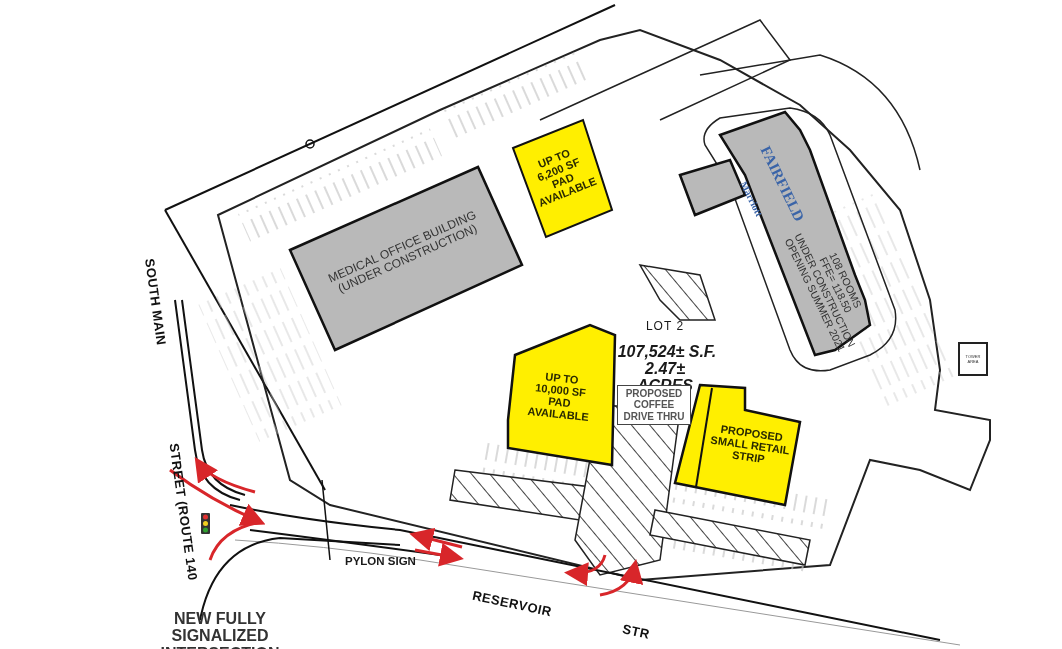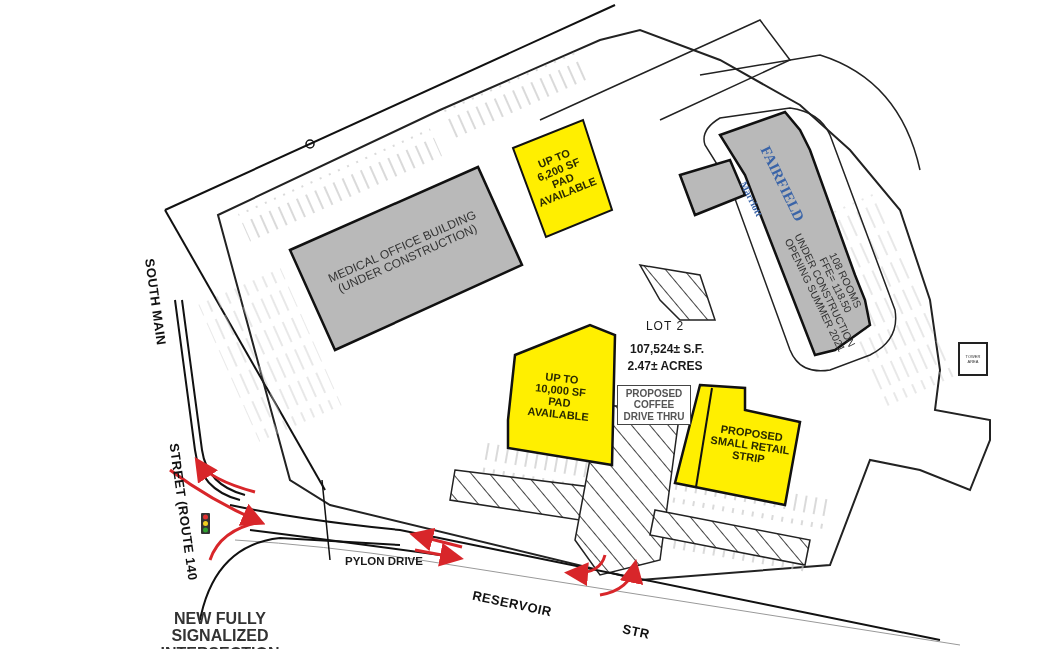--- a/index.html
+++ b/index.html
@@ -4,21 +4,21 @@
 <style>
   html, body { margin: 0; padding: 0; background: #ffffff; }
   body { width: 1062px; height: 649px; position: relative; overflow: hidden;
          font-family: "Liberation Sans", sans-serif; }
   #site { position: absolute; left: 0; top: 0; width: 1062px; height: 649px; }
   .lbl { position: absolute; font-family: "Liberation Sans", sans-serif; color: #1a1a1a;
          text-align: center; line-height: 1.08; white-space: pre-line; font-weight: bold; }
   .bldg-label { color: #333; font-weight: normal; font-size: 12px; }
   .pad-label { font-size: 11px; color: #2a2a00; }
   .lot-title { font-size: 12px; font-weight: normal; letter-spacing: 1px; }
-  .lot-line { font-size: 12px; }
+  .lot-line { font-size: 16px; font-style: italic; }
   .coffee-box { position: absolute; left: 617px; top: 385px; width: 72px; height: 38px;
                 background: #fff; border: 1.5px solid #444; font-size: 10px; color: #555;
                 font-weight: bold; line-height: 1.15; display: flex; align-items: center;
                 justify-content: center; text-align: center; white-space: pre-line; }
   .street { font-size: 13px; font-weight: bold; color: #111; letter-spacing: 0.5px; }
   .notice { font-size: 16px; font-weight: bold; color: #333; margin-top: 12px; }
   .tower { position: absolute; left: 958px; top: 342px; width: 26px; height: 30px;
            border: 2px solid #222; background: #fff; font-size: 4px; color: #333;
            display: flex; align-items: center; justify-content: center; text-align: center; }
 </style>
@@ -145,21 +145,21 @@
 STRIP</div>
 
 <div class="lbl lot-title" style="left:630px; top:320px; width:70px;">LOT 2</div>
 <div class="lbl lot-line" style="left:617px; top:343px; width:100px;">107,524± S.F.</div>
 <div class="lbl lot-line" style="left:625px; top:360px; width:80px;">2.47± ACRES</div>
 
 <div class="coffee-box">PROPOSED
 COFFEE
 DRIVE THRU</div>
 
-<div class="lbl" style="left:345px; top:555px; width:90px; font-size:11.5px; text-align:left;">PYLON DRIVE</div>
+<div class="lbl" style="left:345px; top:555px; width:90px; font-size:11.5px; text-align:left;">PYLON SIGN</div>
 
 <div class="tower">TOWER
 AREA</div>
 
 <div class="lbl street" style="left:100px; top:295px; width:110px; transform:rotate(82deg);">SOUTH MAIN</div>
 <div class="lbl street" style="left:108px; top:505px; width:150px; transform:rotate(82deg);">STREET (ROUTE 140</div>
 
 <div class="lbl street" style="left:462px; top:597px; width:100px; transform:rotate(12deg);">RESERVOIR</div>
 <div class="lbl street" style="left:616px; top:625px; width:40px; transform:rotate(12deg);">STR</div>
 

